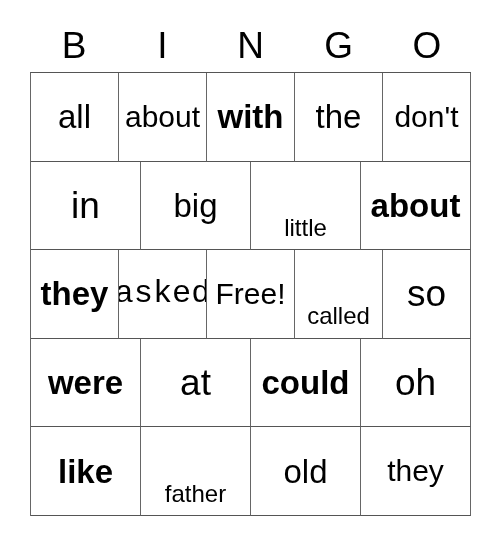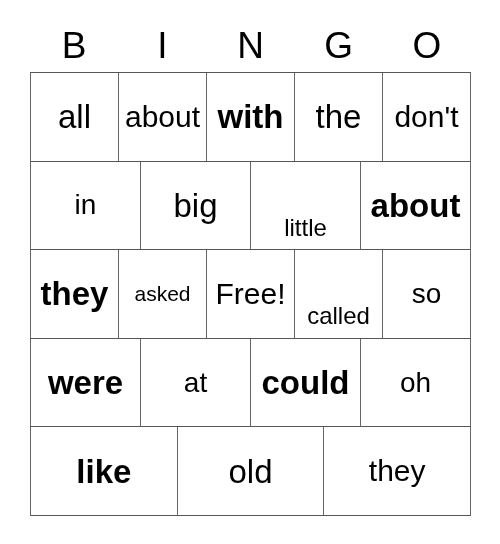--- a/index.html
+++ b/index.html
@@ -74,21 +74,21 @@
   .cell-text {
     color: #000000;
     line-height: 1;
     white-space: nowrap;
     font-weight: 400;
     display: block;
     text-align: center;
   }
 
   
-  .len-2 { font-size: 28px; }
+  .len-2 { font-size: 37px; }
   .len-3 { font-size: 33px; }
   .len-4 { font-size: 33px; font-weight: bold; }
   .len-5 { font-size: 30px; }
   .len-6 { font-size: 24px; margin-top: 45px; }
 </style>
 </head>
 <body>
 
 <div id="bingo-card">
 
@@ -133,21 +133,21 @@
       <div class="grid-cell">
           <span class="cell-text len-4">about</span>
         </div>
     </div>
 
     <div class="grid-row">
       <div class="grid-cell">
           <span class="cell-text len-4">they</span>
         </div>
       <div class="grid-cell">
-          <span class="cell-text len-5" style="font-size: 21px;">asked</span>
+          <span class="cell-text len-5" style="font-size: 32px; font-family: Liberation Mono, monospace;">asked</span>
         </div>
       <div class="grid-cell">
           <span class="cell-text len-5">Free!</span>
         </div>
       <div class="grid-cell">
           <span class="cell-text len-6">called</span>
         </div>
       <div class="grid-cell">
           <span class="cell-text len-2">so</span>
         </div>
@@ -166,20 +166,23 @@
       <div class="grid-cell">
           <span class="cell-text len-2">oh</span>
         </div>
     </div>
 
     <div class="grid-row">
       <div class="grid-cell">
           <span class="cell-text len-4">like</span>
         </div>
       <div class="grid-cell">
+          <span class="cell-text len-6">father</span>
+        </div>
+      <div class="grid-cell">
           <span class="cell-text len-3">old</span>
         </div>
       <div class="grid-cell">
           <span class="cell-text len-5">they</span>
         </div>
     </div>
 
   </div>
 </div>
 

